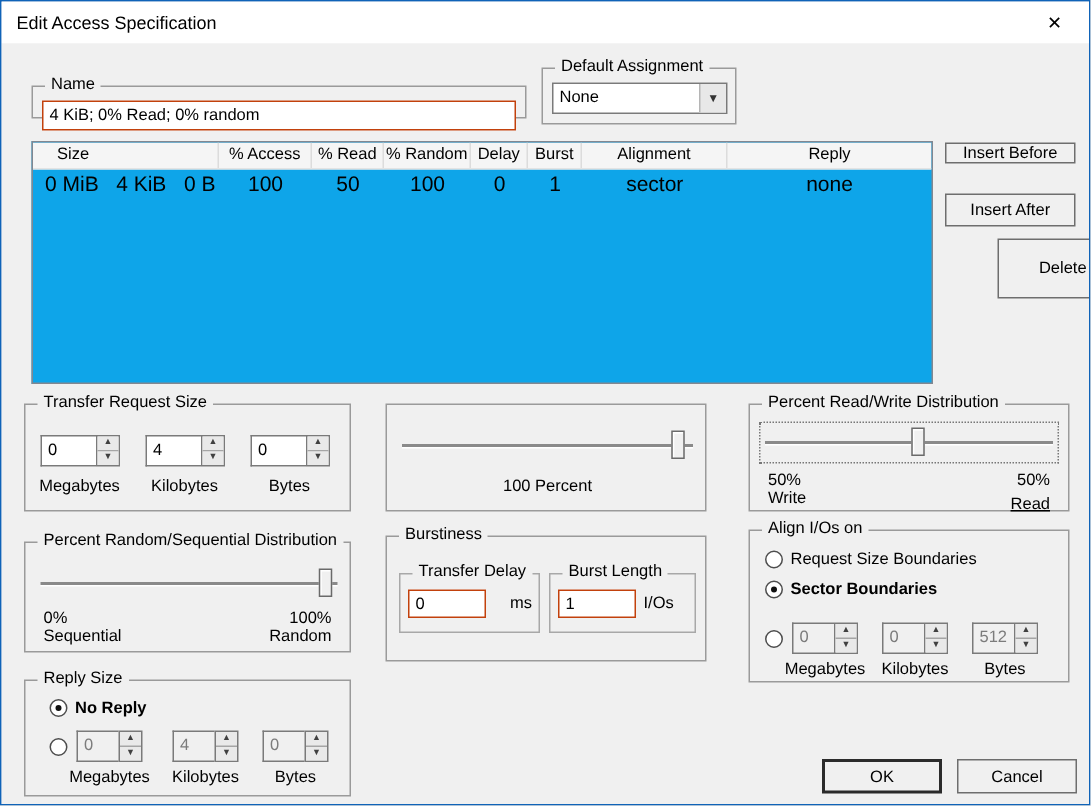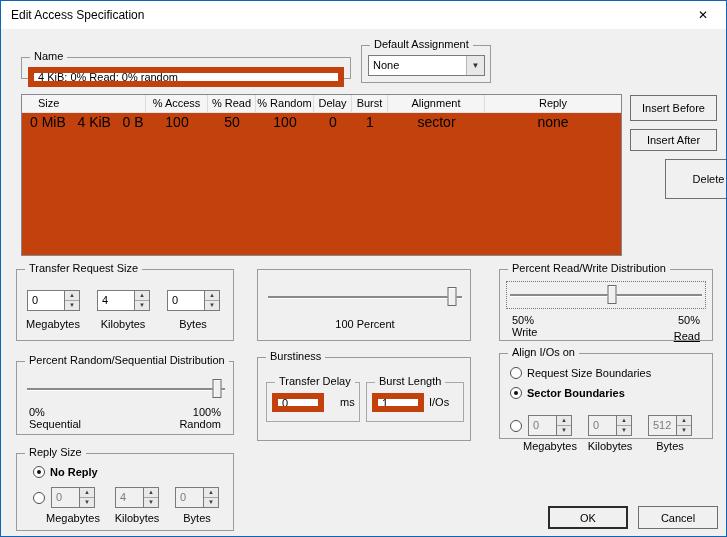--- a/index.html
+++ b/index.html
@@ -6,31 +6,31 @@
   *{box-sizing:border-box;font-family:"Liberation Sans","DejaVu Sans",sans-serif;}
   .dialog{position:relative;width:727px;height:537px;background:#f0f0f0;border:1px solid #0f63b8;overflow:hidden;}
   .titlebar{position:absolute;left:0;top:0;right:0;height:28px;background:#ffffff;}
   .title{position:absolute;left:10px;top:0;line-height:28px;font-size:12px;color:#000;}
   .close{position:absolute;right:0;top:0;width:46px;height:28px;text-align:center;line-height:28px;font-size:12px;color:#000;cursor:default;}
   .body{position:absolute;left:0;top:28px;right:0;bottom:0;background:#f0f0f0;}
 
   .group{position:absolute;border:1px solid #9a9a9a;}
   .legend{position:absolute;top:-8px;left:8px;background:#f0f0f0;padding:0 4px;font-size:11px;white-space:nowrap;}
 
-  .textbox{position:absolute;border:6px solid #c2410c;background:#fff;font-size:11px;padding:2px 4px;margin:0;}
+  .textbox{position:absolute;border:1px solid #c2410c;background:#fff;font-size:11px;padding:2px 4px;margin:0;}
   input.textbox{outline:none;}
 
   .combo{position:absolute;border:1px solid #7a7a7a;background:#fff;display:flex;height:21px;}
   .combo-val{flex:1;font-size:11px;padding:3px 4px;overflow:hidden;}
   .combo-btn{width:18px;background:#e8e8e8;border-left:1px solid #b5b5b5;text-align:center;font-size:8px;line-height:19px;color:#333;}
 
   .btn{position:absolute;background:#f0f0f0;border:1px solid #6e6e6e;font-size:11px;display:flex;align-items:center;justify-content:center;padding:0;}
   .btn.default{border:2px solid #2b2b2b;}
 
-  .lv{position:absolute;left:20px;top:65px;width:601px;height:162px;border:1px solid #828790;background:#c2410c;overflow:hidden;}
+  .lv{position:absolute;left:20px;top:65px;width:601px;height:162px;border:1px solid #828790;background:#0ea5e9;overflow:hidden;}
   .lv-head,.lv-row{display:grid;grid-template-columns:124px 62px 48px 58px 38px 36px 97px 1fr;}
   .lv-head{height:18px;background:#f5f5f5;border-bottom:1px solid #e3e3e3;}
   .th{font-size:11px;padding-top:2px;text-align:center;border-right:1px solid #dcdcdc;white-space:nowrap;overflow:hidden;}
   .th.size{text-align:left;padding-left:16px;}
   .lv-row{height:16px;margin-top:1px;}
   .td{font-size:14px;text-align:center;white-space:pre;overflow:hidden;}
   .td.size{text-align:left;padding-left:8px;}
 
   .spin{position:absolute;display:flex;height:21px;}
   .spin-val{background:#fff;border:1px solid #7a7a7a;border-right:0;font-size:11px;padding:3px 0 0 4px;width:37px;}
@@ -89,21 +89,21 @@
         <span class="td">100</span>
         <span class="td">50</span>
         <span class="td">100</span>
         <span class="td">0</span>
         <span class="td">1</span>
         <span class="td">sector</span>
         <span class="td">none</span>
       </div>
     </div>
 
-    <button class="btn" style="left:629px;top:66px;width:87px;height:26px;">Insert Before</button>
+    <button class="btn" style="left:629px;top:66px;width:87px;height:14px;">Insert Before</button>
     <button class="btn" style="left:629px;top:100px;width:87px;height:22px;">Insert After</button>
     <button class="btn" style="left:664px;top:130px;width:87px;height:40px;">Delete</button>
 
     <div class="group" style="left:15px;top:240px;width:218px;height:72px;">
       <span class="legend">Transfer Request Size</span>
       <span class="spin" style="left:10px;top:20px;">
         <span class="spin-val">0</span>
         <span class="spin-btns">
             <span class="sb">▲</span>
             <span class="sb">▼</span>
@@ -168,21 +168,21 @@
         <input class="textbox" style="left: 5px; top: 10px; width: 52px; height: 19px;" value="0">
         <span class="stext" style="left:62px;top:13px;padding-left:11px;">ms</span>
       </div>
       <div class="group" style="left:108px;top:24px;width:98px;height:40px;border-color:#a8a8a8;">
         <span class="legend">Burst Length</span>
         <input class="textbox" style="left: 5px; top: 10px; width: 52px; height: 19px;" value="1">
         <span class="stext" style="left:62px;top:13px;">I/Os</span>
       </div>
     </div>
 
-    <div class="group" style="left:498px;top:324px;width:214px;height:86px;">
+    <div class="group" style="left:498px;top:324px;width:214px;height:102px;">
       <span class="legend">Align I/Os on</span>
       <span class="radio" style="left:10px;top:13px;"></span>
       <span class="rlabel" style="left:27px;top:13px;">Request Size Boundaries</span>
       <span class="radio checked" style="left:10px;top:33px;"></span>
       <span class="rlabel" style="left:27px;top:33px;font-weight:bold;">Sector Boundaries</span>
       <span class="radio" style="left:10px;top:66px;"></span>
       <span class="spin small disabled" style="left:28px;top:61px;">
         <span class="spin-val">0</span>
         <span class="spin-btns">
             <span class="sb">▲</span>

